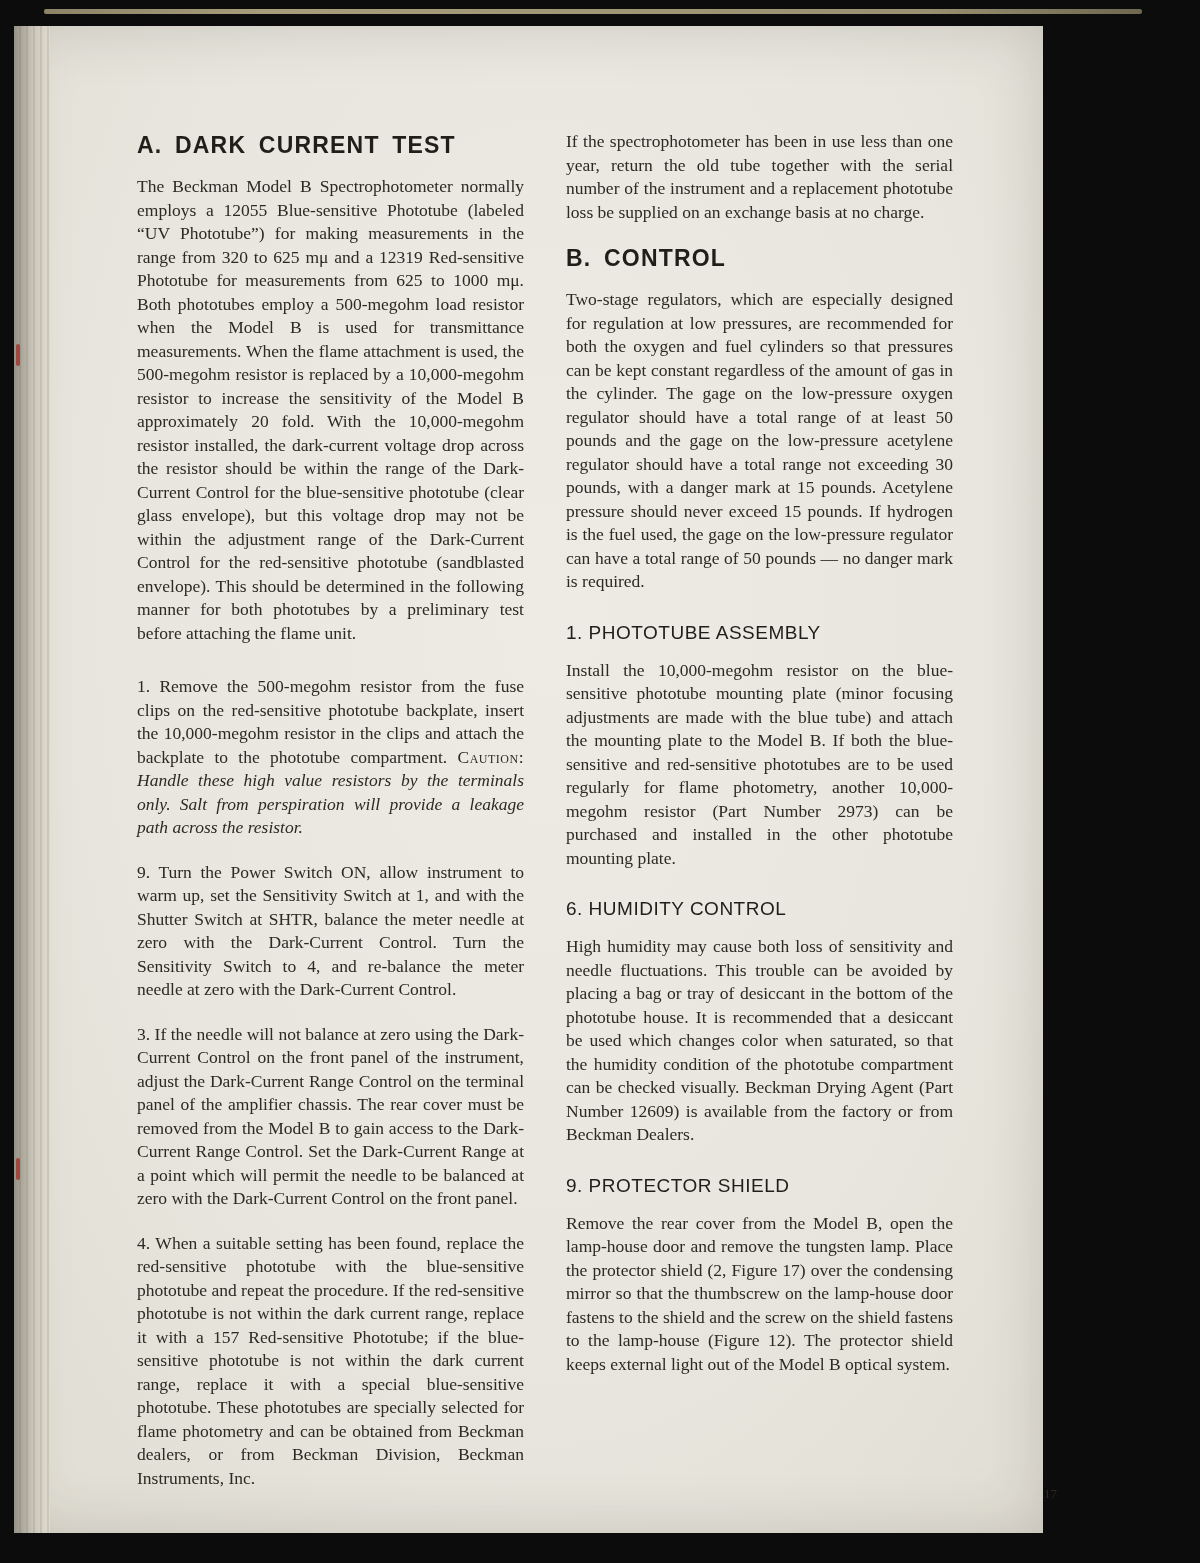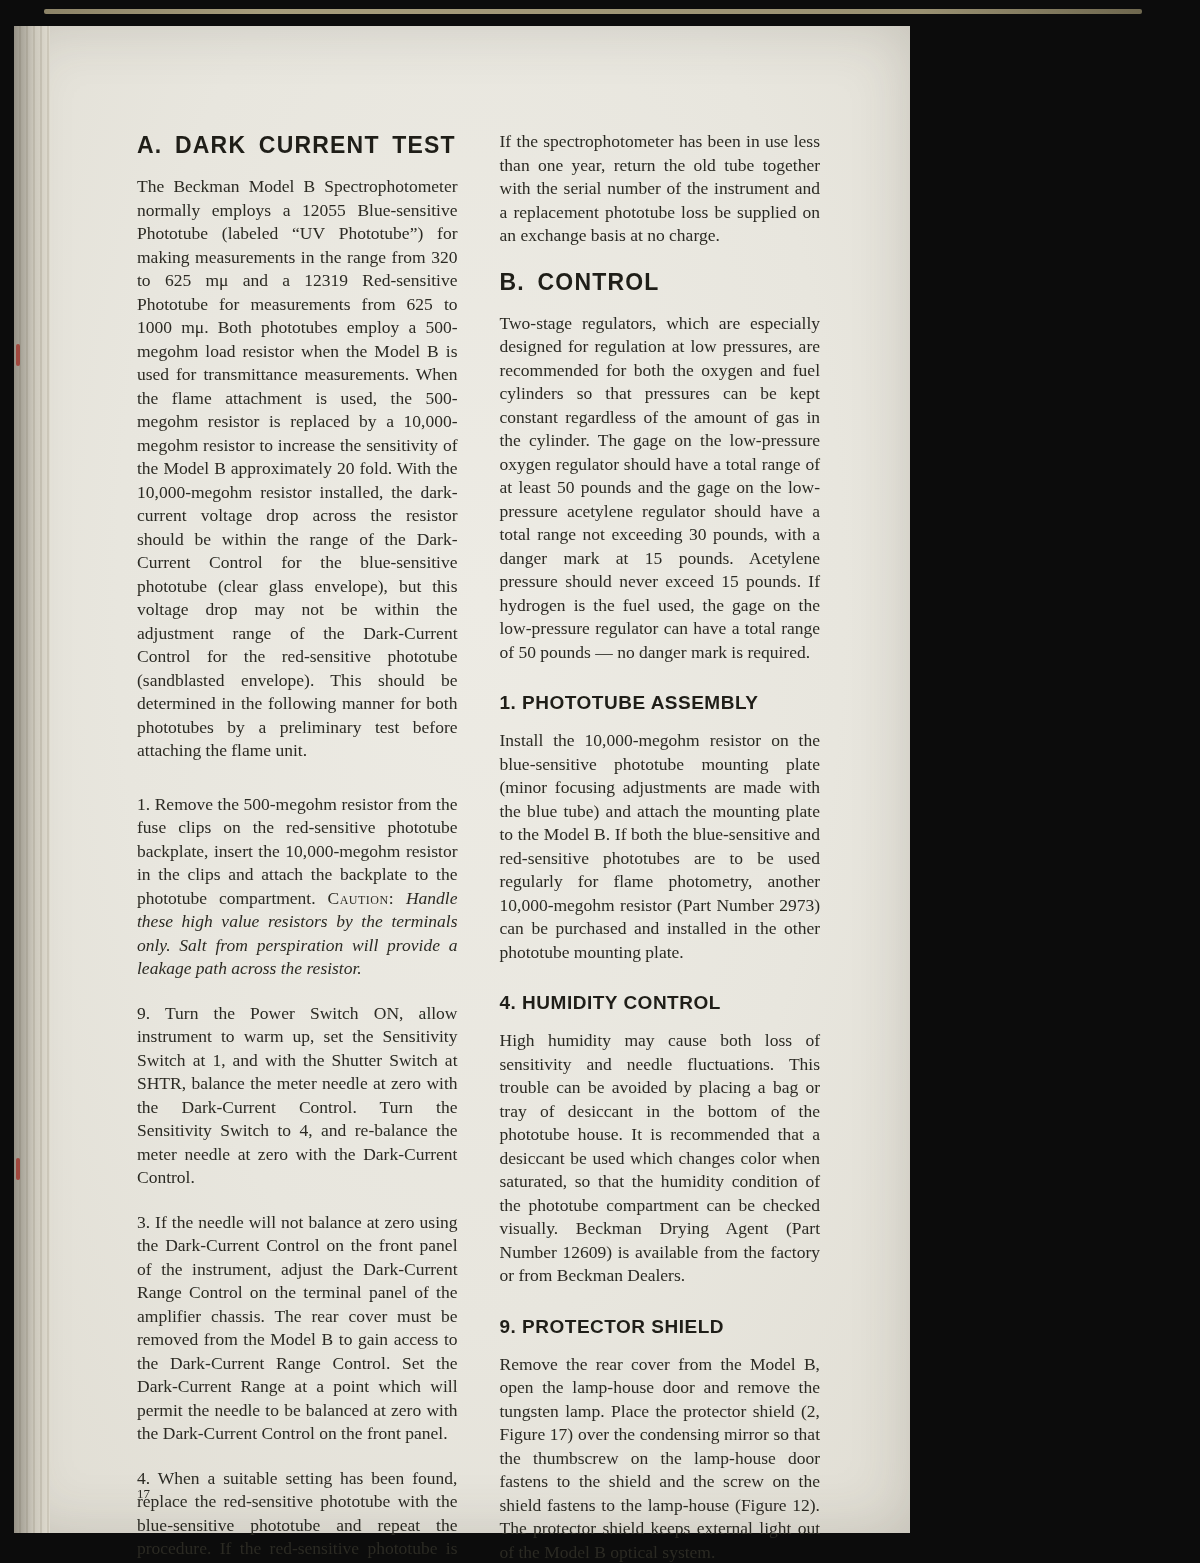--- a/index.html
+++ b/index.html
@@ -22,21 +22,21 @@
     left: 44px;
     right: 58px;
     height: 5px;
     background: linear-gradient(90deg, #8d8468, #a79d7c 20%, #9a9172 80%, #6f684f);
     border-radius: 2px;
   }
   .paper {
     position: absolute;
     left: 14px;
     top: 26px;
-    width: 896px;
+    width: 1029px;
     height: 1507px;
     background:
       radial-gradient(ellipse at 52% 38%, #edebe4 0%, #e8e6de 55%, #e0ddd3 100%);
     box-shadow: inset 0 0 60px rgba(60,55,45,0.18);
   }
   
   .page-edges {
     position: absolute;
     left: 0;
     top: 0;
@@ -87,39 +87,39 @@
     letter-spacing: 1.2px;
     word-spacing: 5px;
     color: #1f1e18;
     margin: 2px 0 16px 0;
   }
   .heading-b {
     margin-top: 6px;
   }
   .subhead {
     font-family: "Liberation Sans", "DejaVu Sans", sans-serif;
-    font-weight: bold;
+    font-weight: normal;
     font-size: 19px;
     letter-spacing: 0.5px;
     color: #1f1e18;
     margin: 28px 0 15px 0;
   }
   .smallcaps {
     font-variant: small-caps;
     letter-spacing: 0.5px;
   }
   .italic {
     font-style: italic;
   }
   .page-number {
     position: absolute;
     left: 123px;
     width: 920px;
     top: 1460px;
-    text-align: left;
+    text-align: right;
     font-size: 13px;
     color: #2b2a23;
   }
 </style>
 </head>
 <body>
 
 <div class="scan">
 
   <div class="cover-edge"></div>
@@ -141,21 +141,21 @@
         <p>3. If the needle will not balance at zero using the Dark-Current Control on the front panel of the instrument, adjust the Dark-Current Range Control on the terminal panel of the amplifier chassis. The rear cover must be removed from the Model B to gain access to the Dark-Current Range Control. Set the Dark-Current Range at a point which will permit the needle to be balanced at zero with the Dark-Current Control on the front panel.</p>
         <p>4. When a suitable setting has been found, replace the red-sensitive phototube with the blue-sensitive phototube and repeat the procedure. If the red-sensitive phototube is not within the dark current range, replace it with a 157 Red-sensitive Phototube; if the blue-sensitive phototube is not within the dark current range, replace it with a special blue-sensitive phototube. These phototubes are specially selected for flame photometry and can be obtained from Beckman dealers, or from Beckman Division, Beckman Instruments, Inc.</p>
       </div>
 
       <div class="col col-right">
         <p>If the spectrophotometer has been in use less than one year, return the old tube together with the serial number of the instrument and a replacement phototube loss be supplied on an exchange basis at no charge.</p>
         <h1 class="heading heading-b">B. CONTROL</h1>
         <p>Two-stage regulators, which are especially designed for regulation at low pressures, are recommended for both the oxygen and fuel cylinders so that pressures can be kept constant regardless of the amount of gas in the cylinder. The gage on the low-pressure oxygen regulator should have a total range of at least 50 pounds and the gage on the low-pressure acetylene regulator should have a total range not exceeding 30 pounds, with a danger mark at 15 pounds. Acetylene pressure should never exceed 15 pounds. If hydrogen is the fuel used, the gage on the low-pressure regulator can have a total range of 50 pounds — no danger mark is required.</p>
         <h2 class="subhead">1. PHOTOTUBE ASSEMBLY</h2>
         <p>Install the 10,000-megohm resistor on the blue-sensitive phototube mounting plate (minor focusing adjustments are made with the blue tube) and attach the mounting plate to the Model B. If both the blue-sensitive and red-sensitive phototubes are to be used regularly for flame photometry, another 10,000-megohm resistor (Part Number 2973) can be purchased and installed in the other phototube mounting plate.</p>
-        <h2 class="subhead">4. HUMIDITY CONTROL</h2>
+        <h2 class="subhead">6. HUMIDITY CONTROL</h2>
         <p>High humidity may cause both loss of sensitivity and needle fluctuations. This trouble can be avoided by placing a bag or tray of desiccant in the bottom of the phototube house. It is recommended that a desiccant be used which changes color when saturated, so that the humidity condition of the phototube compartment can be checked visually. Beckman Drying Agent (Part Number 12609) is available from the factory or from Beckman Dealers.</p>
         <h2 class="subhead">9. PROTECTOR SHIELD</h2>
         <p>Remove the rear cover from the Model B, open the lamp-house door and remove the tungsten lamp. Place the protector shield (2, Figure 17) over the condensing mirror so that the thumbscrew on the lamp-house door fastens to the shield and the screw on the shield fastens to the lamp-house (Figure 12). The protector shield keeps external light out of the Model B optical system.</p>
       </div>
 
     </div>
 
     <div class="page-number">17</div>
 
   </div>

